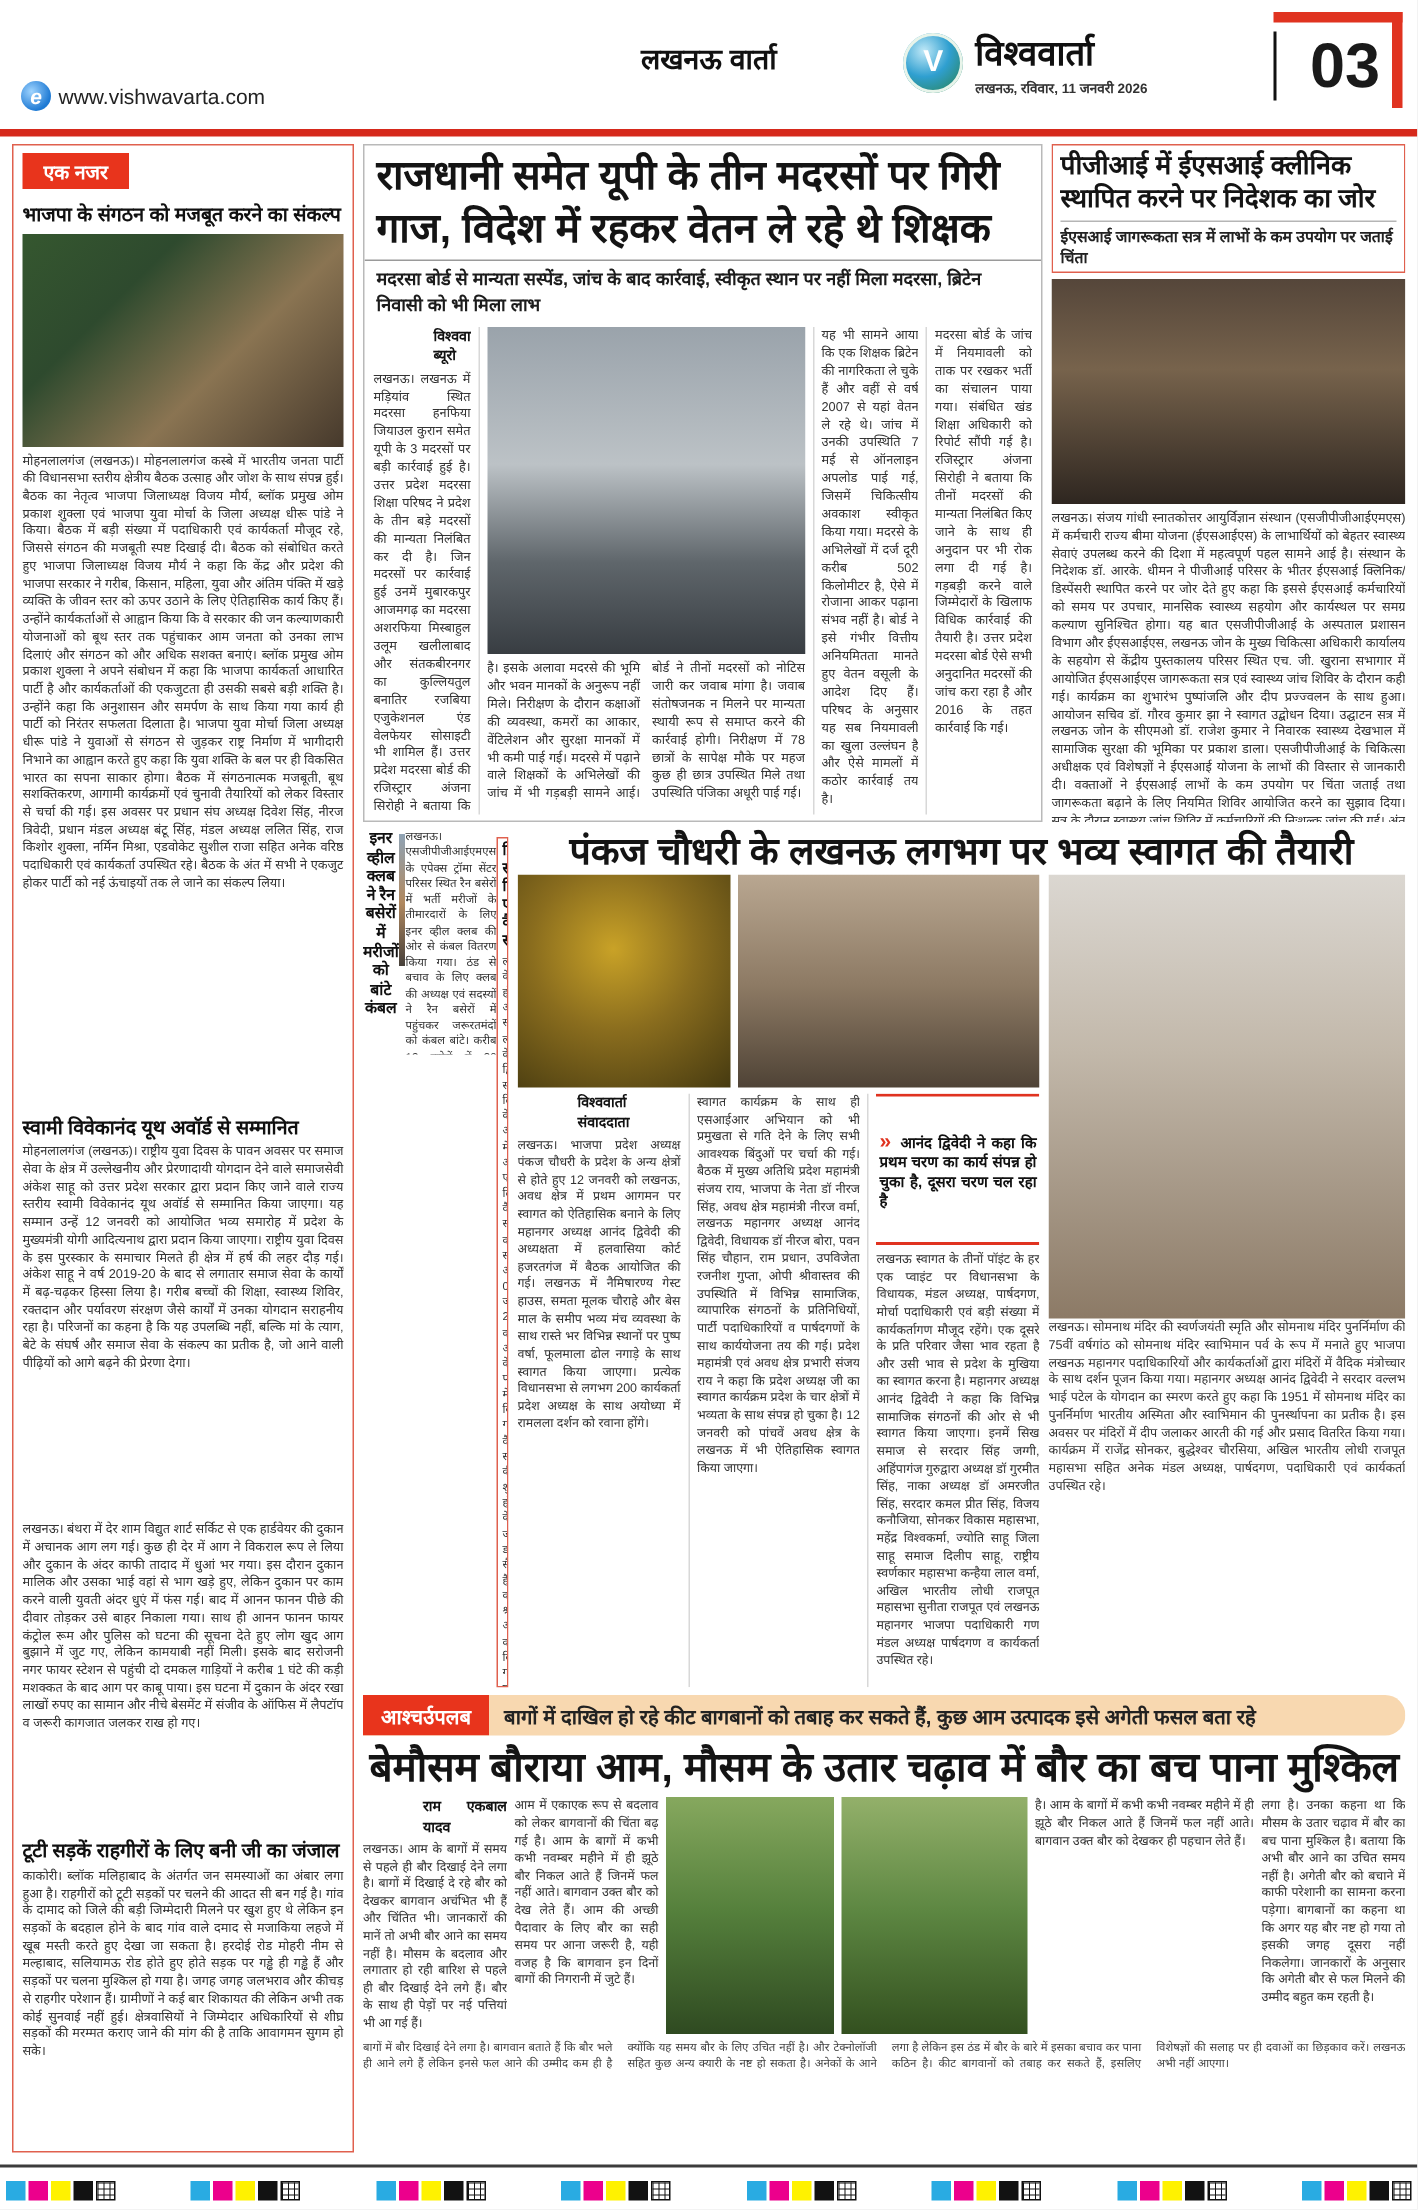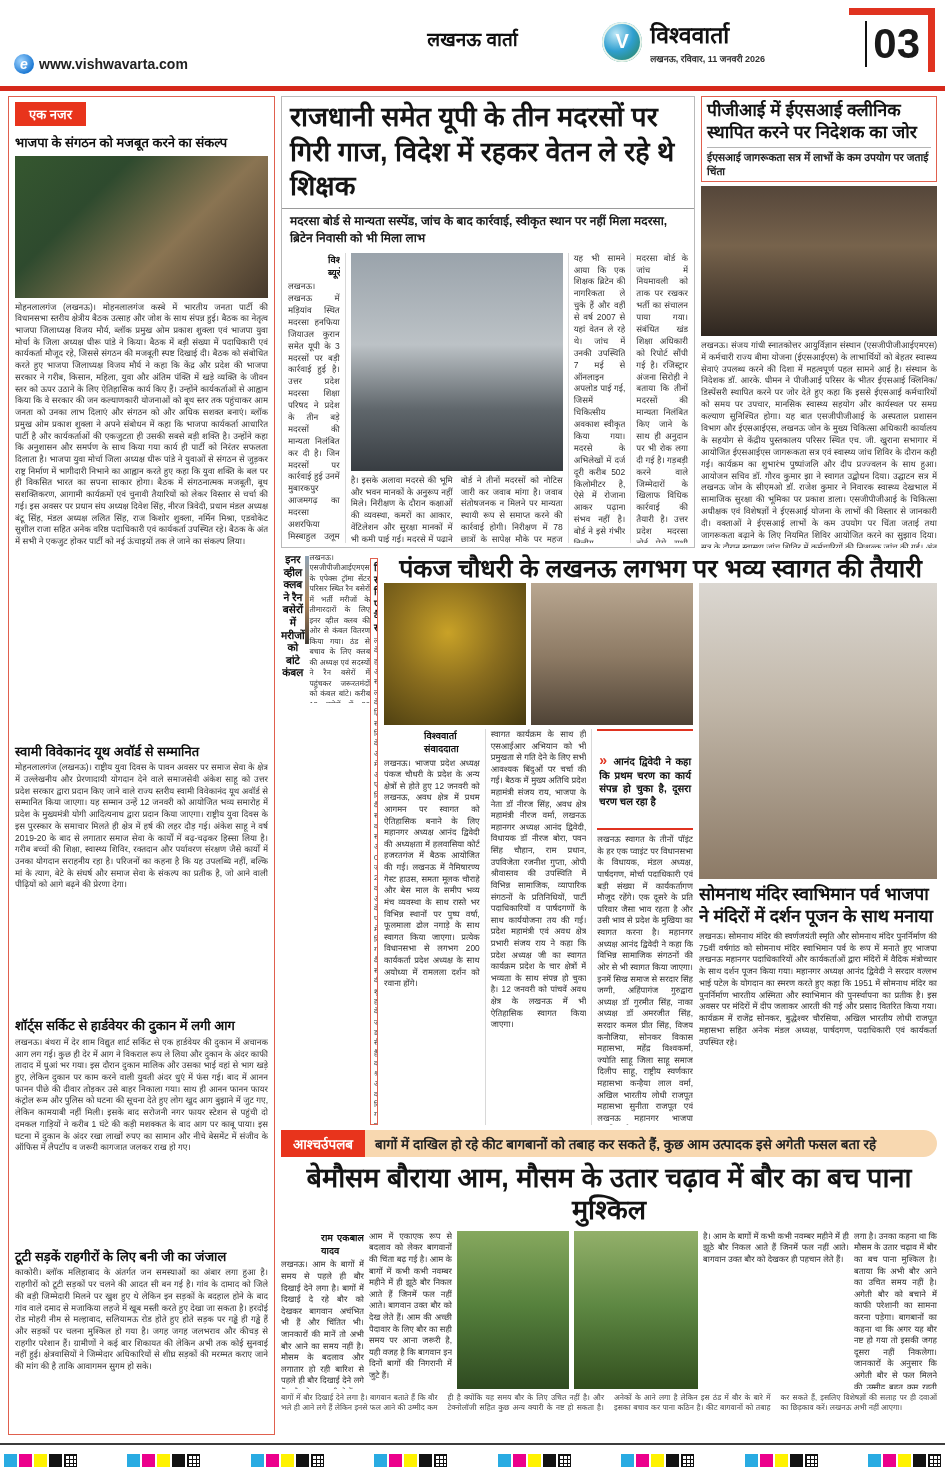--- a/index.html
+++ b/index.html
@@ -4,36 +4,36 @@
 <style>
   * { margin:0; padding:0; box-sizing:border-box; }
   html,body { background:#e9e9e9; }
   body { font-family:"Liberation Sans","DejaVu Sans",sans-serif; color:#222; }
   .page { width:945px; height:1473px; background:#ffffff; margin:0 auto; position:relative; overflow:hidden; }
 
   
   .masthead { height:86px; position:relative; }
   .mast-url { position:absolute; left:14px; bottom:12px; display:flex; align-items:center; gap:5px; }
   .e-icon { width:20px; height:20px; border-radius:50%; background:radial-gradient(circle at 35% 35%,#9fd4ff,#1e7ad4 70%); color:#fff; font-weight:bold; font-size:14px; display:flex; align-items:center; justify-content:center; font-style:italic; }
-  .mast-url span.url { font-weight:bold; font-size:14px; color:#222; }
+  .mast-url span.url { font-weight:normal; font-size:14px; color:#222; }
   .section-title { position:absolute; left:0; right:0; top:26px; text-align:center; font-size:19px; font-weight:bold; color:#111; }
   .brand-block { position:absolute; right:180px; top:18px; display:flex; align-items:center; gap:8px; }
   .brand-logo { width:40px; height:40px; border-radius:50%; background:radial-gradient(circle at 35% 30%,#bfe8f7 0%,#2f9fd0 45%,#2a7f3f 100%); display:flex; align-items:center; justify-content:center; color:#fff; font-weight:bold; font-size:20px; box-shadow:0 0 0 2px #e8f4ea inset; }
   .brand-text .brand-name { font-size:23px; font-weight:bold; color:#101010; }
   .brand-text .brand-date { font-size:9px; font-weight:bold; color:#333; margin-top:2px; }
-  .pageno-wrap { position:absolute; right:10px; top:8px; width:86px; height:64px; border-top:7px solid #e03320; border-right:7px solid #e03320; display:flex; align-items:center; justify-content:flex-end; gap:6px; padding-right:8px; }
+  .pageno-wrap { position:absolute; right:10px; top:8px; width:86px; height:64px; border-top:7px solid #e03320; border-right:7px solid #e03320; display:flex; align-items:center; justify-content:space-between; gap:6px; padding-right:8px; }
   .pageno-bar { width:2px; height:46px; background:#111; }
   .pageno { font-size:42px; font-weight:bold; color:#1a1a1a; line-height:1; }
   .mast-rule { height:5px; background:#d6291b; }
 
   
   .content { display:flex; gap:6px; padding:5px 8px 0 8px; height:1344px; }
 
   
-  .sidebar { width:267px; border:1px solid #e0604e; padding:5px 6px; display:flex; flex-direction:column; overflow:hidden; }
+  .sidebar { width:228px; border:1px solid #e0604e; padding:5px 6px; display:flex; flex-direction:column; overflow:hidden; }
   .ek-tag { align-self:flex-start; background:#e8341c; color:#fff; font-weight:bold; font-size:13px; padding:3px 14px; margin-bottom:5px; }
   .sb-title { font-size:13px; font-weight:bold; color:#101010; line-height:1.2; margin:4px 0 3px 0; }
   .sb-body { font-size:8.5px; line-height:1.38; text-align:justify; color:#333; overflow:hidden; }
   .sb-photo { width:100%; height:142px; margin:2px 0 4px 0; }
   .ph-bjp { background:linear-gradient(135deg,#35572f 0%,#2e4a2e 30%,#8a7452 62%,#46392c 100%); }
 
   
   .main { flex:1; display:flex; flex-direction:column; overflow:hidden; }
 
   
@@ -139,21 +139,20 @@
     <div class="sidebar">
       <div class="ek-tag">एक नजर</div>
 
       <div class="sb-title">भाजपा के संगठन को मजबूत करने का संकल्प</div>
       <div class="sb-photo ph-bjp"></div>
       <div class="sb-body" style="height:438px">मोहनलालगंज (लखनऊ)। मोहनलालगंज कस्बे में भारतीय जनता पार्टी की विधानसभा स्तरीय क्षेत्रीय बैठक उत्साह और जोश के साथ संपन्न हुई। बैठक का नेतृत्व भाजपा जिलाध्यक्ष विजय मौर्य, ब्लॉक प्रमुख ओम प्रकाश शुक्ला एवं भाजपा युवा मोर्चा के जिला अध्यक्ष धीरू पांडे ने किया। बैठक में बड़ी संख्या में पदाधिकारी एवं कार्यकर्ता मौजूद रहे, जिससे संगठन की मजबूती स्पष्ट दिखाई दी। बैठक को संबोधित करते हुए भाजपा जिलाध्यक्ष विजय मौर्य ने कहा कि केंद्र और प्रदेश की भाजपा सरकार ने गरीब, किसान, महिला, युवा और अंतिम पंक्ति में खड़े व्यक्ति के जीवन स्तर को ऊपर उठाने के लिए ऐतिहासिक कार्य किए हैं। उन्होंने कार्यकर्ताओं से आह्वान किया कि वे सरकार की जन कल्याणकारी योजनाओं को बूथ स्तर तक पहुंचाकर आम जनता को उनका लाभ दिलाएं और संगठन को और अधिक सशक्त बनाएं। ब्लॉक प्रमुख ओम प्रकाश शुक्ला ने अपने संबोधन में कहा कि भाजपा कार्यकर्ता आधारित पार्टी है और कार्यकर्ताओं की एकजुटता ही उसकी सबसे बड़ी शक्ति है। उन्होंने कहा कि अनुशासन और समर्पण के साथ किया गया कार्य ही पार्टी को निरंतर सफलता दिलाता है। भाजपा युवा मोर्चा जिला अध्यक्ष धीरू पांडे ने युवाओं से संगठन से जुड़कर राष्ट्र निर्माण में भागीदारी निभाने का आह्वान करते हुए कहा कि युवा शक्ति के बल पर ही विकसित भारत का सपना साकार होगा। बैठक में संगठनात्मक मजबूती, बूथ सशक्तिकरण, आगामी कार्यक्रमों एवं चुनावी तैयारियों को लेकर विस्तार से चर्चा की गई। इस अवसर पर प्रधान संघ अध्यक्ष दिवेश सिंह, नीरज त्रिवेदी, प्रधान मंडल अध्यक्ष बंटू सिंह, मंडल अध्यक्ष ललित सिंह, राज किशोर शुक्ला, नर्मिन मिश्रा, एडवोकेट सुशील राजा सहित अनेक वरिष्ठ पदाधिकारी एवं कार्यकर्ता उपस्थित रहे। बैठक के अंत में सभी ने एकजुट होकर पार्टी को नई ऊंचाइयों तक ले जाने का संकल्प लिया।</div>
 
       <div class="sb-title">स्वामी विवेकानंद यूथ अवॉर्ड से सम्मानित</div>
       <div class="sb-body" style="height:252px">मोहनलालगंज (लखनऊ)। राष्ट्रीय युवा दिवस के पावन अवसर पर समाज सेवा के क्षेत्र में उल्लेखनीय और प्रेरणादायी योगदान देने वाले समाजसेवी अंकेश साहू को उत्तर प्रदेश सरकार द्वारा प्रदान किए जाने वाले राज्य स्तरीय स्वामी विवेकानंद यूथ अवॉर्ड से सम्मानित किया जाएगा। यह सम्मान उन्हें 12 जनवरी को आयोजित भव्य समारोह में प्रदेश के मुख्यमंत्री योगी आदित्यनाथ द्वारा प्रदान किया जाएगा। राष्ट्रीय युवा दिवस के इस पुरस्कार के समाचार मिलते ही क्षेत्र में हर्ष की लहर दौड़ गई। अंकेश साहू ने वर्ष 2019-20 के बाद से लगातार समाज सेवा के कार्यों में बढ़-चढ़कर हिस्सा लिया है। गरीब बच्चों की शिक्षा, स्वास्थ्य शिविर, रक्तदान और पर्यावरण संरक्षण जैसे कार्यों में उनका योगदान सराहनीय रहा है। परिजनों का कहना है कि यह उपलब्धि नहीं, बल्कि मां के त्याग, बेटे के संघर्ष और समाज सेवा के संकल्प का प्रतीक है, जो आने वाली पीढ़ियों को आगे बढ़ने की प्रेरणा देगा।</div>
 
-      <div class="sb-title">शॉर्ट्स सर्किट से हार्डवेयर की दुकान में लगी आग</div>
       <div class="sb-body" style="height:208px">लखनऊ। बंथरा में देर शाम विद्युत शार्ट सर्किट से एक हार्डवेयर की दुकान में अचानक आग लग गई। कुछ ही देर में आग ने विकराल रूप ले लिया और दुकान के अंदर काफी तादाद में धुआं भर गया। इस दौरान दुकान मालिक और उसका भाई वहां से भाग खड़े हुए, लेकिन दुकान पर काम करने वाली युवती अंदर धुएं में फंस गई। बाद में आनन फानन पीछे की दीवार तोड़कर उसे बाहर निकाला गया। साथ ही आनन फानन फायर कंट्रोल रूम और पुलिस को घटना की सूचना देते हुए लोग खुद आग बुझाने में जुट गए, लेकिन कामयाबी नहीं मिली। इसके बाद सरोजनी नगर फायर स्टेशन से पहुंची दो दमकल गाड़ियों ने करीब 1 घंटे की कड़ी मशक्कत के बाद आग पर काबू पाया। इस घटना में दुकान के अंदर रखा लाखों रुपए का सामान और नीचे बेसमेंट में संजीव के ऑफिस में लैपटॉप व जरूरी कागजात जलकर राख हो गए।</div>
 
       <div class="sb-title">टूटी सड़कें राहगीरों के लिए बनी जी का जंजाल</div>
       <div class="sb-body" style="flex:1">काकोरी। ब्लॉक मलिहाबाद के अंतर्गत जन समस्याओं का अंबार लगा हुआ है। राहगीरों को टूटी सड़कों पर चलने की आदत सी बन गई है। गांव के दामाद को जिले की बड़ी जिम्मेदारी मिलने पर खुश हुए थे लेकिन इन सड़कों के बदहाल होने के बाद गांव वाले दमाद से मजाकिया लहजे में खूब मस्ती करते हुए देखा जा सकता है। हरदोई रोड मोहरी नीम से मल्हाबाद, सलियामऊ रोड होते हुए होते सड़क पर गड्ढे ही गड्ढे हैं और सड़कों पर चलना मुश्किल हो गया है। जगह जगह जलभराव और कीचड़ से राहगीर परेशान हैं। ग्रामीणों ने कई बार शिकायत की लेकिन अभी तक कोई सुनवाई नहीं हुई। क्षेत्रवासियों ने जिम्मेदार अधिकारियों से शीघ्र सड़कों की मरम्मत कराए जाने की मांग की है ताकि आवागमन सुगम हो सके।</div>
     </div>
 
     <div class="main">
 
       <div class="row-top">
         <div class="madarsa">
@@ -214,21 +213,20 @@
                     <span class="pq-chev">»</span>
                     <span>आनंद द्विवेदी ने कहा कि प्रथम चरण का कार्य संपन्न हो चुका है, दूसरा चरण चल रहा है</span>
                   </div>
                   <span>लखनऊ स्वागत के तीनों पॉइंट के हर एक प्वाइंट पर विधानसभा के विधायक, मंडल अध्यक्ष, पार्षदगण, मोर्चा पदाधिकारी एवं बड़ी संख्या में कार्यकर्तागण मौजूद रहेंगे। एक दूसरे के प्रति परिवार जैसा भाव रहता है और उसी भाव से प्रदेश के मुखिया का स्वागत करना है। महानगर अध्यक्ष आनंद द्विवेदी ने कहा कि विभिन्न सामाजिक संगठनों की ओर से भी स्वागत किया जाएगा। इनमें सिख समाज से सरदार सिंह जग्गी, अहिंपागंज गुरुद्वारा अध्यक्ष डॉ गुरमीत सिंह, नाका अध्यक्ष डॉ अमरजीत सिंह, सरदार कमल प्रीत सिंह, विजय कनौजिया, सोनकर विकास महासभा, महेंद्र विश्वकर्मा, ज्योति साहू जिला साहू समाज दिलीप साहू, राष्ट्रीय स्वर्णकार महासभा कन्हैया लाल वर्मा, अखिल भारतीय लोधी राजपूत महासभा सुनीता राजपूत एवं लखनऊ महानगर भाजपा पदाधिकारी गण मंडल अध्यक्ष पार्षदगण व कार्यकर्ता उपस्थित रहे।</span>
                 </div>
               </div>
             </div>
 
             <div class="somnath-col">
               <div class="ph-darshan"></div>
-              <div class="somnath-headline">सोमनाथ मंदिर स्वाभिमान पर्व भाजपा ने मंदिरों में दर्शन पूजन के साथ मनाया</div>
               <div class="somnath-body">लखनऊ। सोमनाथ मंदिर की स्वर्णजयंती स्मृति और सोमनाथ मंदिर पुनर्निर्माण की 75वीं वर्षगांठ को सोमनाथ मंदिर स्वाभिमान पर्व के रूप में मनाते हुए भाजपा लखनऊ महानगर पदाधिकारियों और कार्यकर्ताओं द्वारा मंदिरों में वैदिक मंत्रोच्चार के साथ दर्शन पूजन किया गया। महानगर अध्यक्ष आनंद द्विवेदी ने सरदार वल्लभ भाई पटेल के योगदान का स्मरण करते हुए कहा कि 1951 में सोमनाथ मंदिर का पुनर्निर्माण भारतीय अस्मिता और स्वाभिमान की पुनर्स्थापना का प्रतीक है। इस अवसर पर मंदिरों में दीप जलाकर आरती की गई और प्रसाद वितरित किया गया। कार्यक्रम में राजेंद्र सोनकर, बुद्धेश्वर चौरसिया, अखिल भारतीय लोधी राजपूत महासभा सहित अनेक मंडल अध्यक्ष, पार्षदगण, पदाधिकारी एवं कार्यकर्ता उपस्थित रहे।</div>
             </div>
           </div>
         </div>
       </div>
 
       <div class="band-mango">
         <div class="mango-strip">
           <div class="mango-badge">आश्चर्उपलब</div>
           <div class="mango-striptext">बागों में दाखिल हो रहे कीट बागबानों को तबाह कर सकते हैं, कुछ आम उत्पादक इसे अगेती फसल बता रहे</div>

